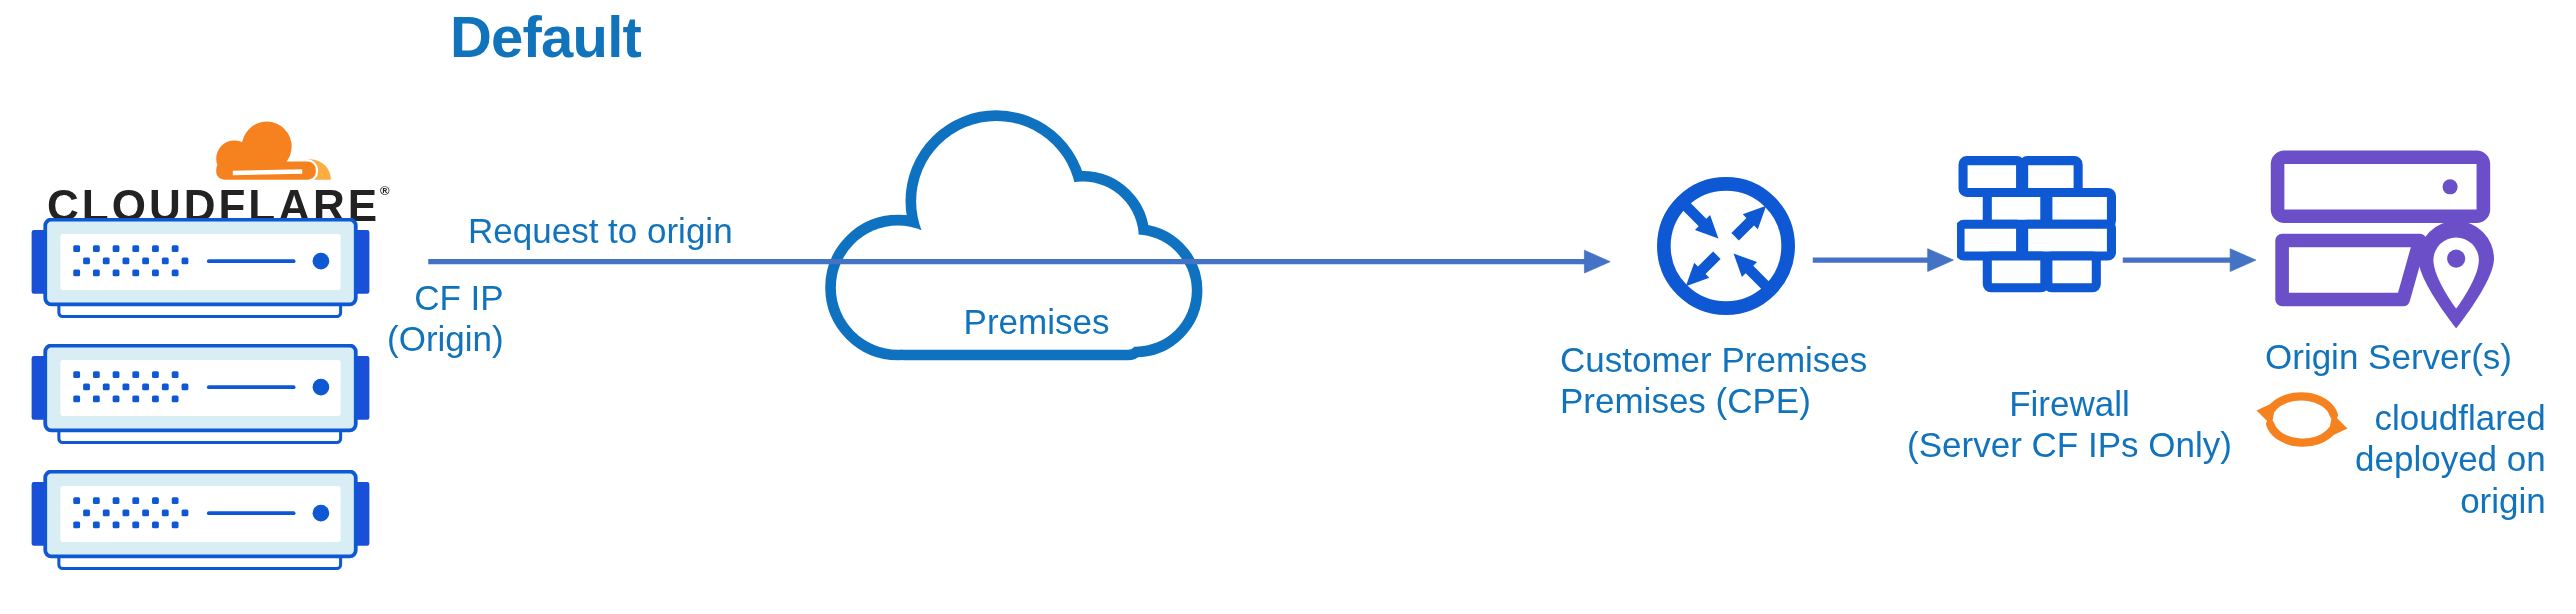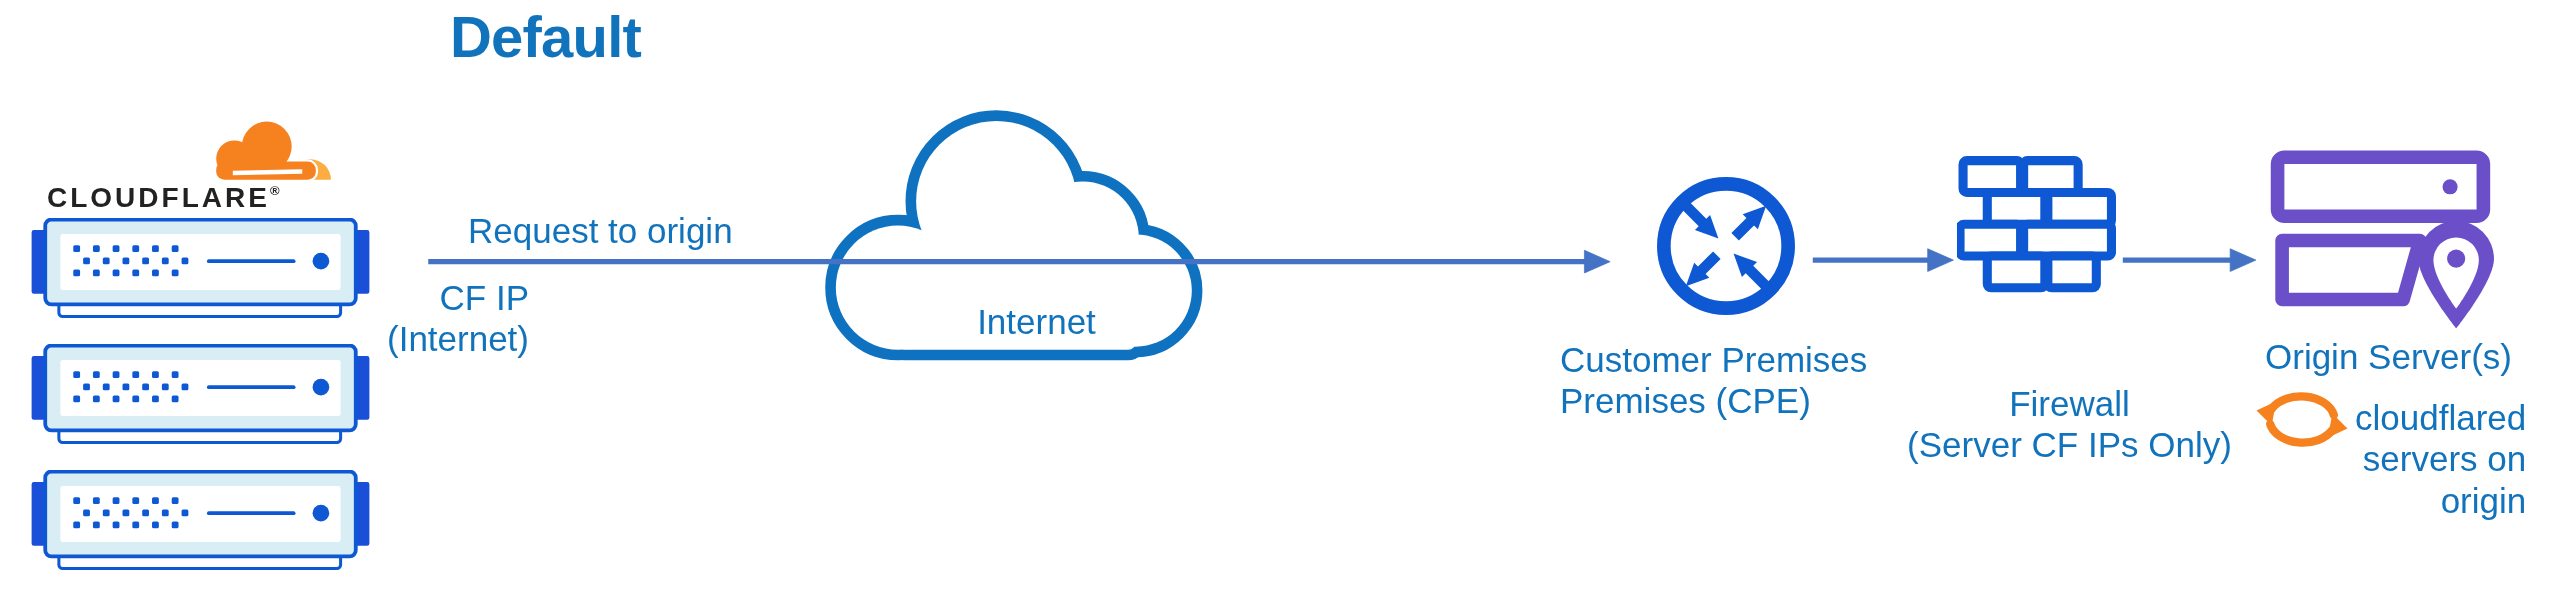--- a/index.html
+++ b/index.html
@@ -16,21 +16,21 @@
     --background:#FFFFFF;
   }
   html,body{margin:0;padding:0;}
   body{background:var(--background);font-family:"Liberation Sans","DejaVu Sans",sans-serif;}
   #canvas{position:relative;width:2576px;height:614px;background:var(--background);overflow:hidden;}
   .abs{position:absolute;}
   .txt{color:var(--label-blue);font-size:35px;line-height:1.18;white-space:nowrap;}
   .title{color:var(--label-blue);font-size:58px;font-weight:600;letter-spacing:-0.8px;}
   .center{text-align:center;}
   .wordmark-row{display:flex;align-items:flex-start;}
-  .wordmark{color:var(--wordmark);font-weight:700;font-size:28px;letter-spacing:3px;line-height:1;}
+  .wordmark{color:var(--wordmark);font-weight:700;font-size:44px;letter-spacing:3px;line-height:1;}
   .regmark{color:var(--wordmark);font-size:13px;font-weight:700;margin-top:-1.5px;}
   svg{display:block;}
   .icon-stroke{stroke:var(--icon-blue);}
   .cloud-stroke{stroke:var(--cloud-stroke);}
   .arrow{stroke:var(--arrow-blue);fill:var(--arrow-blue);}
 </style>
 </head>
 <body>
 
 <div id="canvas">
@@ -185,23 +185,23 @@
     </g>
     <g>
       <line x1="2806" y1="344" x2="2952" y2="344" class="arrow" stroke-width="7"></line>
       <polygon points="2982,344 2948,329 2948,359" class="arrow" stroke="none"></polygon>
     </g>
   </svg>
 
   <div class="abs txt" style="left:468px;top:210px;">Request to origin</div>
   <div class="abs" style="left:387px;top:277px;text-align:right;">
     <div class="txt">CF IP</div>
-    <div class="txt">(Internet)</div>
-  </div>
-  <div class="abs txt center" style="left:885px;top:301px;width:303px;z-index:3;">Internet</div>
+    <div class="txt">(Origin)</div>
+  </div>
+  <div class="abs txt center" style="left:885px;top:301px;width:303px;z-index:3;">Premises</div>
 
   <div class="abs" style="left:1654px;top:174px;z-index:3;">
     <svg width="144" height="144" viewBox="0 0 190 190">
       <circle cx="95" cy="95" r="82" fill="#FFFFFF" class="icon-stroke" stroke-width="18"></circle>
       <g fill="var(--icon-blue)" class="icon-stroke" stroke-width="14" stroke-linecap="square">
         <line x1="44" y1="44" x2="62" y2="62"></line>
         <line x1="112" y1="78" x2="132" y2="58"></line>
         <line x1="58" y1="132" x2="78" y2="112"></line>
         <line x1="146" y1="146" x2="128" y2="128"></line>
       </g>
@@ -256,18 +256,18 @@
         <path d="M20 54 A44 31 0 0 0 102 62"></path>
       </g>
       <g fill="var(--orange)" stroke="none">
         <polygon points="28,24 2,36 22,56"></polygon>
         <polygon points="96,72 122,60 102,40"></polygon>
       </g>
     </svg>
   </div>
   <div class="abs" style="left:2355px;top:397px;text-align:right;">
     <div class="txt">cloudflared</div>
-    <div class="txt">servers on</div>
+    <div class="txt">deployed on</div>
     <div class="txt">origin</div>
   </div>
 
 </div>
 
 
 </body></html>

